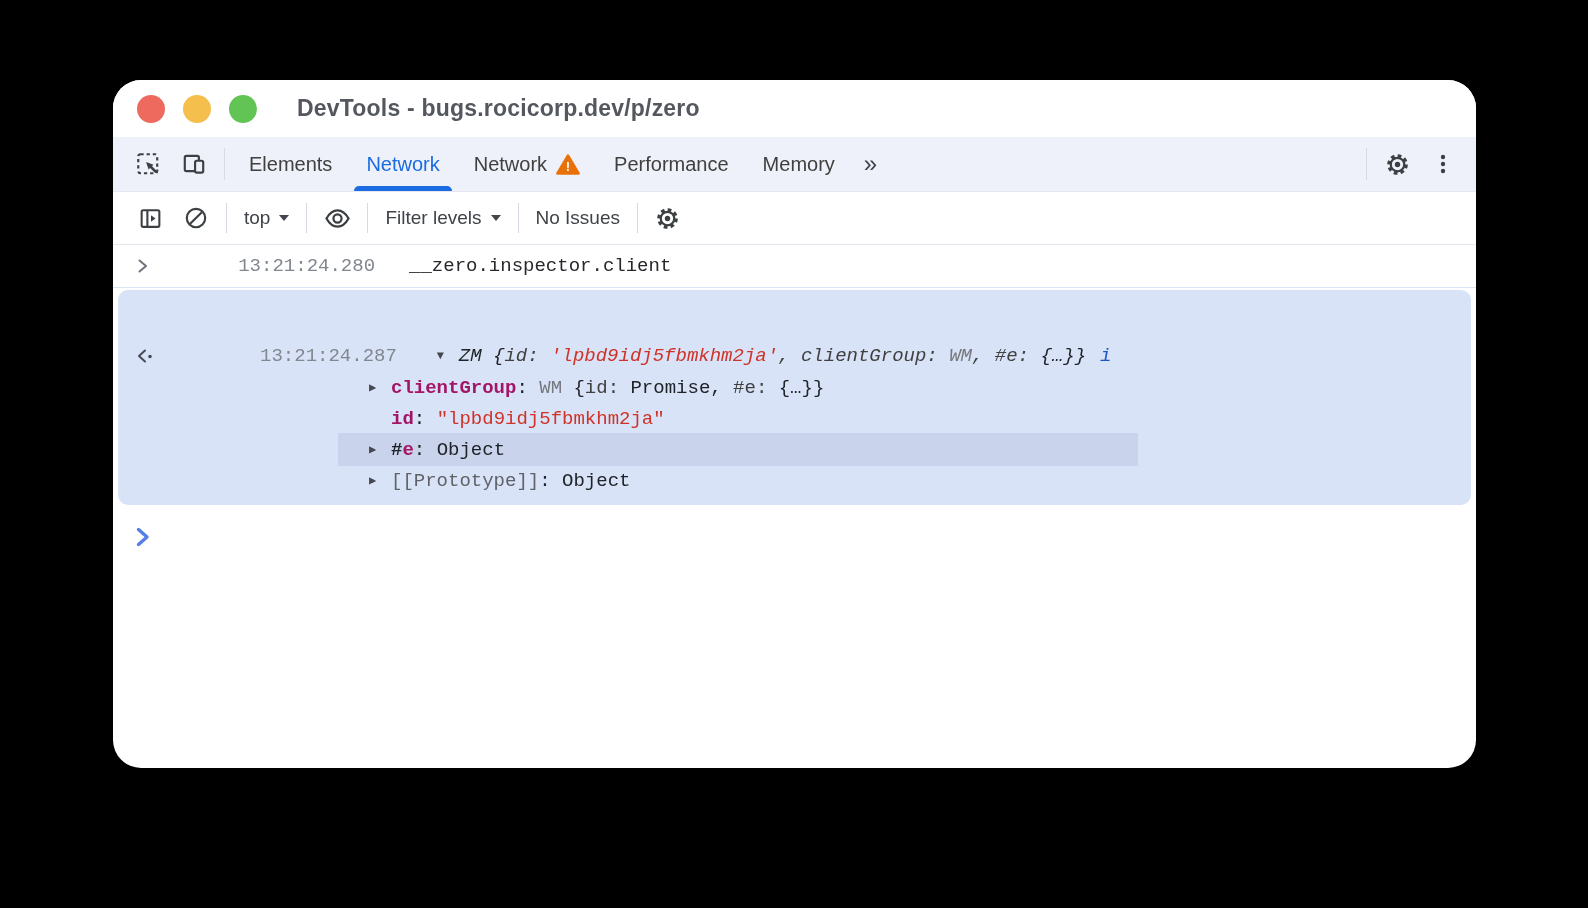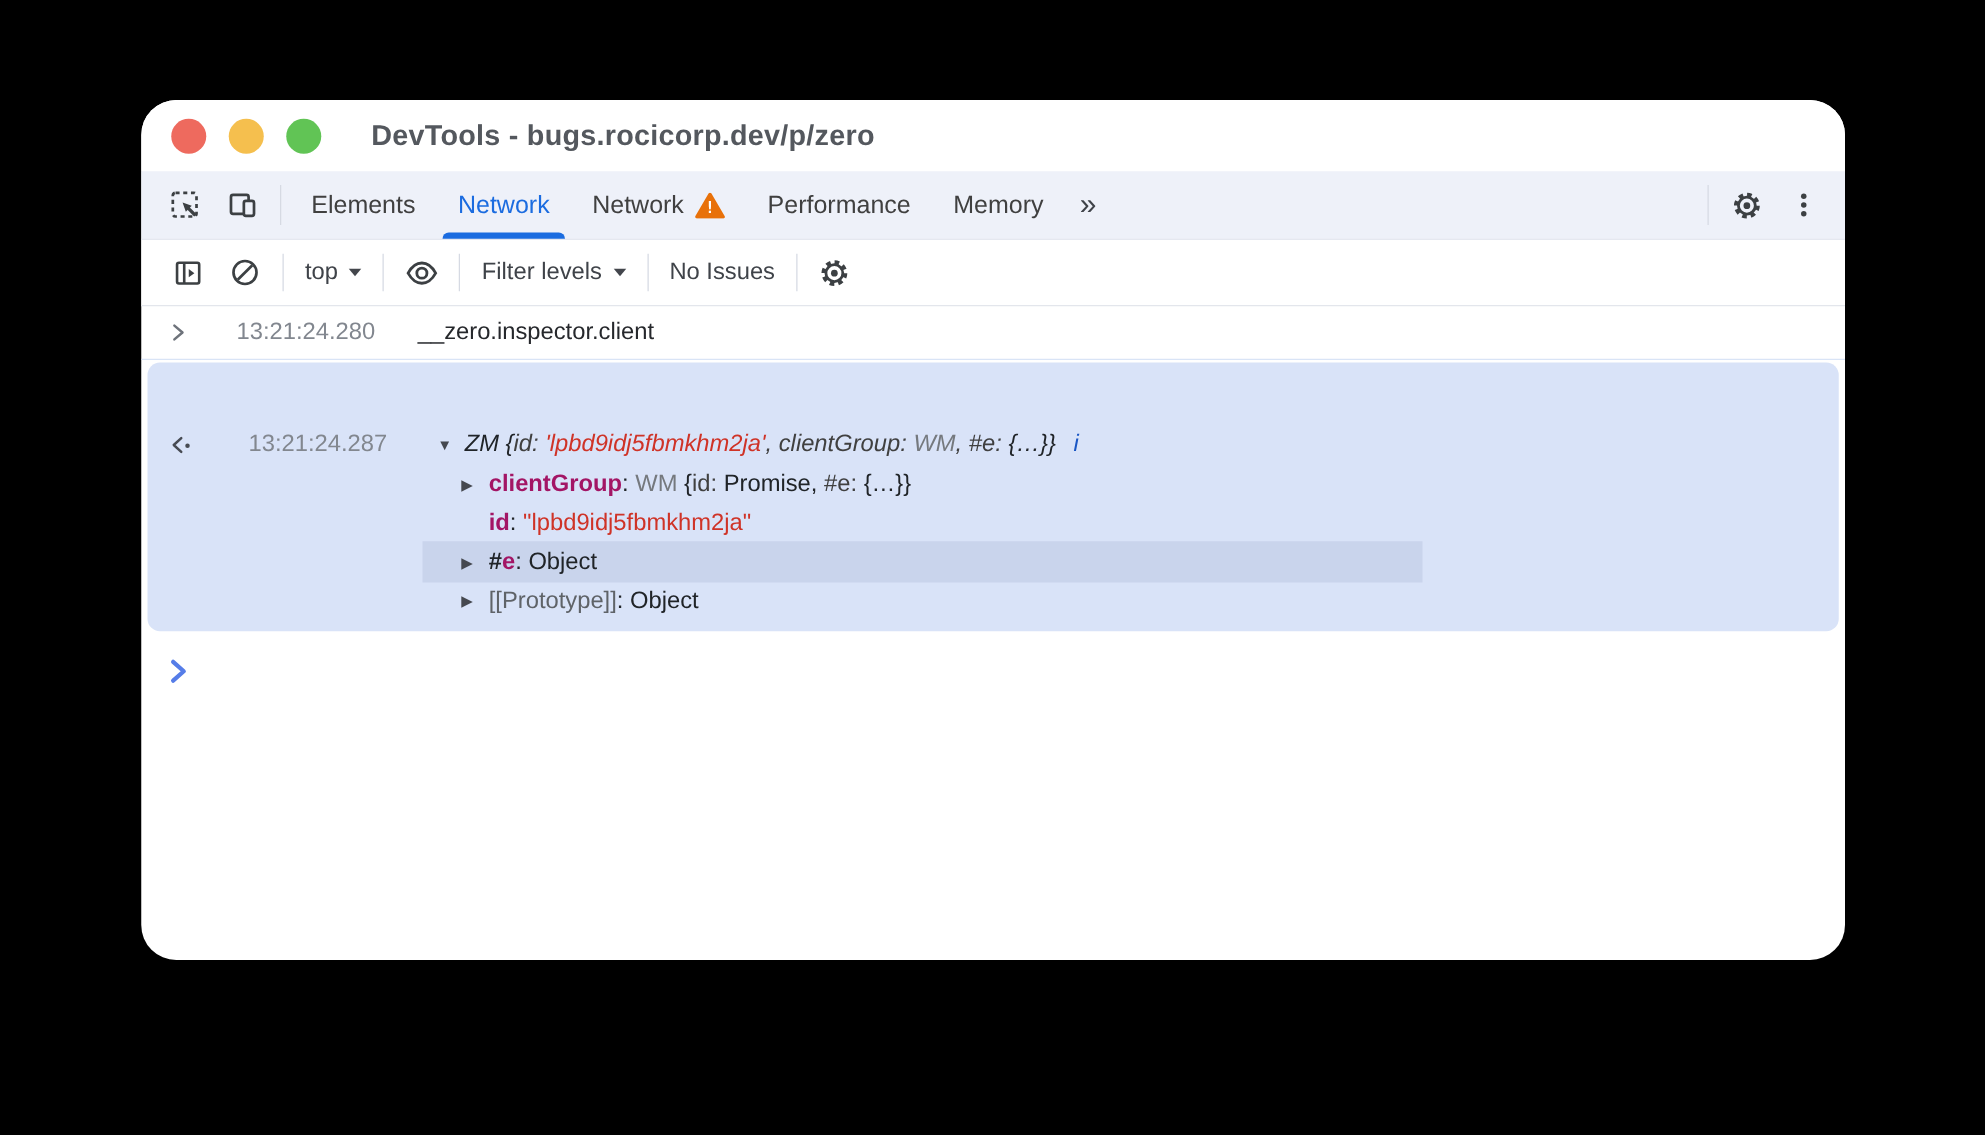--- a/index.html
+++ b/index.html
@@ -34,21 +34,21 @@
   .caret-down{ width:0; height:0; border-left:5.5px solid transparent; border-right:5.5px solid transparent;
                border-top:6.5px solid #43464c; margin-left:9px; display:inline-block; }
   .tb-group{ display:flex; align-items:center; padding:0 10px; }
   .filter-pill{ flex:1; height:38px; background:#e9eef7; border-radius:10px; display:flex;
                 align-items:center; padding:0 14px; margin:0 16px 0 10px; }
   .filter-input{ border:0; background:transparent; outline:none; font-size:19px; color:#202428;
                  margin-left:11px; flex:1; font-family:"Liberation Sans",sans-serif; }
   .filter-input::placeholder{ color:#45484e; opacity:1; }
 
   
-  .console{ font-family:Liberation Sans, sans-serif; font-size:19px; color:#26282c; }
+  .console{ font-family:Liberation Mono, monospace; font-size:19px; color:#26282c; }
   .mono-line{ white-space:pre; }
   .echo-row{ height:43px; display:flex; align-items:center; padding-left:22px; border-bottom:1px solid #d9e4f6; }
   .ts{ color:#82878f; margin-left:12px; }
   .expr{ margin-left:34px; color:#26282c; }
 
   .result-block{ margin:2px 5px 0; background:#d9e3f8; border-radius:10px; padding:5px 0 9px; }
   .result-head{ height:33px; display:flex; align-items:center; padding-left:16px;margin-top:44px; }
   .tree-root{ margin-left:40px; display:flex; align-items:center; }
   .expander{ font-size:12px; color:#45484f; width:22px; flex:none; font-style:normal; }
   .preview-i{ font-style:italic; }

